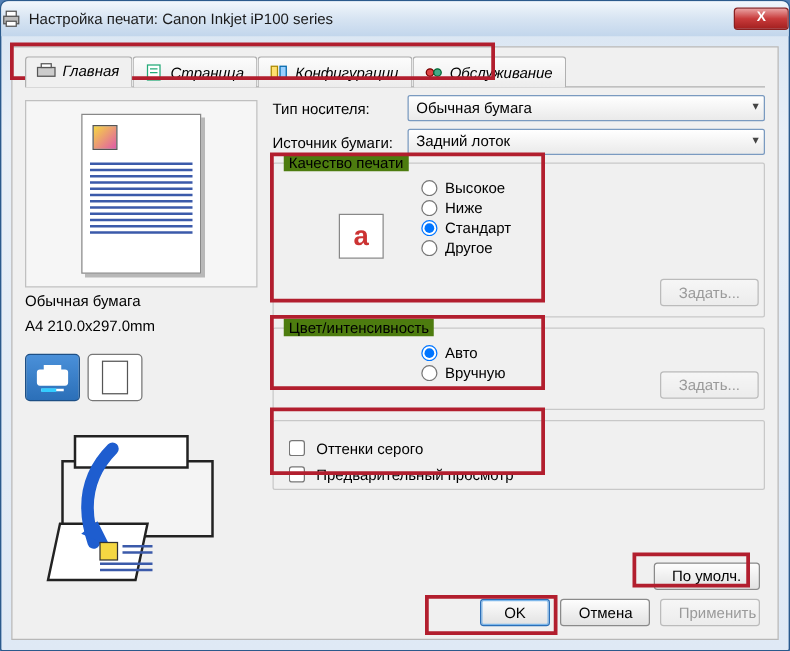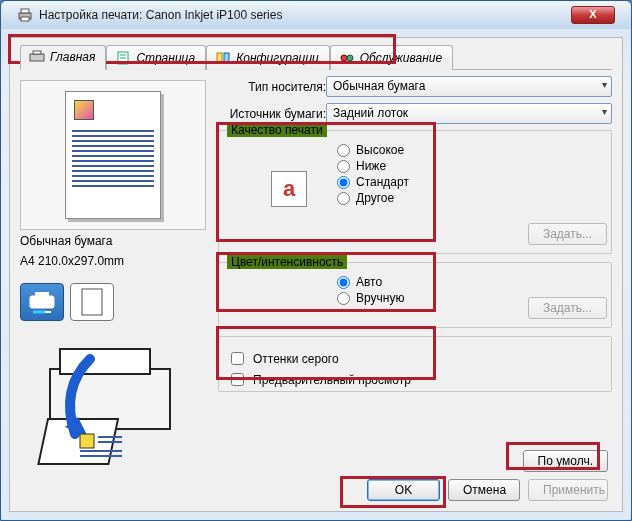--- a/index.html
+++ b/index.html
@@ -1,18 +1,18 @@
 <!DOCTYPE html>
 <html><head>
 <meta charset="utf-8">
 <style>
   * { box-sizing: border-box; font-family: "Segoe UI", Tahoma, sans-serif; font-size: 12px; }
   body { margin: 0; background: #5a8cc7; overflow: hidden; }
   .window { width: 632px; height: 521px; background: linear-gradient(to bottom, #d7e4f2 0%, #e8eff7 20%, #dfe9f5 100%); border: 1px solid #2b5a8c; border-radius: 6px 6px 2px 2px; box-shadow: 0 0 8px rgba(0,0,0,.3); position: relative; }
-  .titlebar { height: 28px; background: linear-gradient(to bottom, #f2f7fc 0%, #d7e4f2 50%, #c2d6ec 100%); border-radius: 6px 6px 0 0; display: flex; align-items: center; padding: 0 16px; position: relative; }
+  .titlebar { height: 28px; background: linear-gradient(to bottom, #f2f7fc 0%, #d7e4f2 50%, #c2d6ec 100%); border-radius: 6px 6px 0 0; display: flex; align-items: center; padding: 0 0; position: relative; }
   .titlebar .icon { width: 16px; height: 16px; margin-right: 6px; }
   .titlebar .title { flex: 1; color: #1a1a1a; white-space: nowrap; overflow: hidden; }
   .close-btn { width: 44px; height: 18px; background: linear-gradient(to bottom, #e9a1a1 0%, #c83b3b 50%, #a32020 100%); border: 1px solid #8a2020; border-radius: 3px; color: white; font-weight: bold; text-align: center; line-height: 14px; cursor: pointer; font-size: 11px; }
   .client { position: absolute; left: 8px; right: 8px; top: 36px; bottom: 8px; background: #f0f0f0; border: 1px solid #b8b8b8; padding: 6px 10px 10px 10px; }
   .tabs { display: flex; border-bottom: 1px solid #b0b0b0; margin-bottom: 6px; font-style: italic; }
   .tab { padding: 4px 10px 5px 8px; background: linear-gradient(to bottom, #fcfcfc, #ececec); border: 1px solid #b0b0b0; border-bottom: none; border-radius: 3px 3px 0 0; margin-right: 0px; display: flex; align-items: center; gap: 5px; cursor: pointer; position: relative; top: 1px; }
   .tab.active { background: #f0f0f0; border-bottom: 1px solid #f0f0f0; z-index: 2; }
   .tab .ticon { width: 16px; height: 14px; }
   .tab-body { display: flex; gap: 8px; height: 400px; }
   .preview-col { width: 190px; padding-top: 4px; }
@@ -21,21 +21,21 @@
   .page-prev .sq { position: absolute; left: 8px; top: 8px; width: 20px; height: 20px; background: linear-gradient(135deg,#f5d742,#e05aa8); border: 1px solid #555; }
   .page-prev .ln { height: 2px; background: #3b5aaa; margin: 3px 0; }
   .page-prev .lns { margin-top: 32px; }
   .preview-label { margin-top: 4px; color: #000; line-height: 1.3; }
   .thumbs { display: flex; gap: 6px; margin-top: 14px; align-items: center; }
   .thumb { width: 44px; height: 38px; background: #fff; border: 1px solid #777; border-radius: 4px; display:flex; align-items:center; justify-content:center; }
   .thumb.sel { background: linear-gradient(to bottom,#4a90d9,#2b6fb8); border-color:#1d4f85; }
   .printer-ill { margin-top: 18px; width: 180px; height: 130px; position: relative; }
   .settings-col { flex: 1; position: relative; }
   .row { display: flex; align-items: center; margin-bottom: 6px; }
-  .row label { width: 108px; text-align: right; }
+  .row label { width: 108px; }
   .select { flex: 1; height: 21px; background: linear-gradient(to bottom,#fff,#eaeaea); border: 1px solid #7a9ac0; border-radius: 2px; padding: 2px 18px 2px 6px; position: relative; cursor: pointer; }
   .select:after { content: "▾"; position: absolute; right: 4px; top: 2px; color: #444; font-size: 10px; }
   .group { position: relative; border: 1px solid #c8c8c8; border-radius: 2px; margin-bottom: 8px; padding: 10px 8px 8px 8px; }
   .group-title { position: absolute; top: -8px; left: 8px; background: #4d7c0f; padding: 0 4px; color: #000; }
   .radio-row { display: flex; align-items: center; gap: 6px; margin: 2px 0 2px 110px; }
   .radio-row input { margin: 0; }
   .quality-icon { position: absolute; left: 52px; top: 40px; width: 36px; height: 36px; background: #fff; border: 1px solid #888; display:flex; align-items:center; justify-content:center; font-size: 22px; font-weight:bold; color:#cc3333; }
   .chk-row { display: flex; align-items: center; gap: 6px; margin: 2px 0; }
   .btn { height: 22px; padding: 0 14px; background: linear-gradient(to bottom,#fdfdfd,#e2e2e2); border: 1px solid #8a8a8a; border-radius: 3px; cursor: pointer; }
   .btn:disabled, .btn.disabled { color: #9a9a9a; border-color: #bbb; background: linear-gradient(to bottom,#f6f6f6,#ececec); cursor: default; }
@@ -201,21 +201,21 @@
               <input type="checkbox" style="">
               <span>Предварительный просмотр</span>
             </div>
         </div>
 
         <button class="btn" style="position:absolute; right:4px; bottom:4px">По умолч.</button>
       </div>
     </div>
 
     <div class="bottom-btns">
-      <button class="btn default" style="width:73px">OK</button>
+      <button class="btn default" style="width:56px">OK</button>
       <button class="btn" style="width:72px">Отмена</button>
       <button class="btn disabled" style="width:80px" disabled="">Применить</button>
     </div>
 
     <div class="hl" style="left:-2px; top:-4px; width:388px; height:30px;"></div>
     <div class="hl" style="left:206px; top:84px; width:220px; height:120px;"></div>
     <div class="hl" style="left:206px; top:214px; width:220px; height:60px;"></div>
     <div class="hl" style="left:206px; top:288px; width:220px; height:54px;"></div>
     <div class="hl" style="left:496px; top:404px; width:94px; height:28px;"></div>
     <div class="hl" style="left:330px; top:438px; width:106px; height:32px;"></div>

